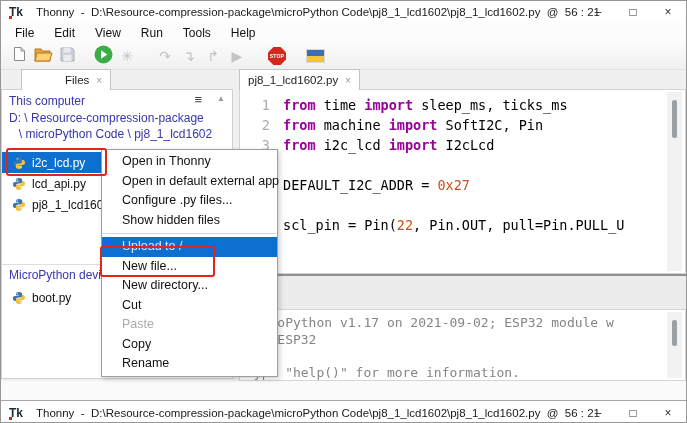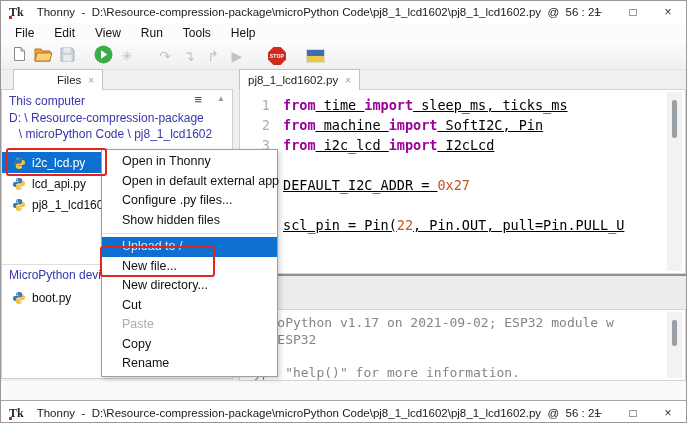--- a/index.html
+++ b/index.html
@@ -3,21 +3,21 @@
 <meta charset="utf-8">
 <style>
   html,body{margin:0;padding:0;background:#d8d8d8;}
   #app{position:relative;width:687px;height:423px;background:#f0f0f0;
        font-family:"Liberation Sans",sans-serif;border:1px solid #979797;
        box-sizing:border-box;overflow:hidden;}
 
   
   .titlebar{position:absolute;left:0;top:0;right:0;height:22px;background:#fff;
             display:flex;align-items:center;border-bottom:1px solid #ededed;}
-  .logo{margin-left:8px;font-family:Liberation Serif, serif;font-weight:bold;
+  .logo{margin-left:8px;font-family:Liberation Sans, sans-serif;font-weight:bold;
         font-size:12px;color:#232a36;position:relative;line-height:1;}
   .logo::after{content:"";position:absolute;left:0;bottom:-1px;width:3px;height:3px;background:#c22a1c;}
   .title-text{margin-left:13px;font-size:11.5px;color:#1a1a1a;white-space:pre;}
   .win-controls{position:absolute;right:12px;top:0;height:100%;display:flex;gap:23px;
                 align-items:center;font-size:12px;color:#333;}
   .win-btn{width:12px;text-align:center;cursor:default;}
 
   
   .menubar{position:absolute;left:0;top:22px;right:0;height:20px;background:#fcfcfc;
            display:flex;align-items:center;padding-left:4px;}
@@ -31,21 +31,21 @@
   .tb-glyph{font-size:14px;line-height:1;}
   .dis{color:#c3c3c3;}
   .stop-oct{width:18px;height:18px;background:#d3281e;color:#fff;font-size:5px;font-weight:bold;
             display:flex;align-items:center;justify-content:center;letter-spacing:.2px;
             clip-path:polygon(30% 0,70% 0,100% 30%,100% 70%,70% 100%,30% 100%,0 70%,0 30%);}
   .flag{width:17px;height:12px;background:linear-gradient(#3e6db5 50%,#eec73e 50%);border:1px solid #d8d8d8;}
 
   
   .tab{position:absolute;top:68px;height:21px;background:#fff;border:1px solid #c3c3c3;border-bottom:none;
        display:flex;align-items:center;padding:0 8px;font-size:11.5px;color:#222;gap:7px;z-index:5;box-sizing:border-box;}
-  #files-tab{left:12px;padding-left:43px;}
+  #files-tab{left:20px;padding-left:43px;}
   #editor-tab{left:238px;}
   .tab-close{color:#999;font-size:10px;}
 
   
   .files-panel{position:absolute;left:0;top:88px;width:232px;height:290px;background:#fff;
                border:1px solid #cfcfcf;box-sizing:border-box;z-index:1;}
   .fp-link{color:var(--link);font-size:12px;white-space:nowrap;overflow:hidden;}
   .fp-root{position:absolute;left:7px;top:4px;width:180px;}
   .fp-path0{position:absolute;left:7px;top:21px;width:205px;}
   .fp-path1{position:absolute;left:11px;top:37px;width:205px;text-align:center;}
@@ -60,21 +60,21 @@
   .fp-divider{position:absolute;left:0;top:174px;width:216px;height:1px;background:#dedede;}
   .fp-device{position:absolute;left:7px;top:178px;width:220px;}
 
   
   .editor-panel{position:absolute;left:238px;top:88px;right:0;height:185px;background:#fff;
                 border:1px solid #d4d4d4;box-sizing:border-box;z-index:1;}
   .code-area{position:absolute;left:0;top:0;bottom:0;right:22px;overflow:hidden;
              font-family:"DejaVu Sans Mono","Liberation Mono",monospace;font-size:13.5px;padding-top:5px;}
   .code-line{display:flex;height:20px;line-height:20px;white-space:pre;}
   .ln{width:30px;text-align:right;color:#a9aeb4;flex:none;margin-right:13px;}
-  .c-p{color:#000;text-decoration:underline;}
+  .c-p{color:#000;}
   .c-k{color:var(--kw);font-weight:bold;}
   .c-n{color:var(--num);}
   .c-cm{color:var(--com);}
   .vscroll{position:absolute;top:2px;bottom:2px;right:3px;width:15px;background:#f2f2f2;}
   .vthumb{position:absolute;left:5px;width:5px;background:#9aa0a5;border-radius:2px;}
 
   
   .splitter{position:absolute;left:238px;top:273px;right:0;height:35px;background:#ececec;
             border-top:2px solid #8f8f8f;z-index:1;}
   .shell-panel{position:absolute;left:238px;top:308px;right:0;height:72px;background:#fff;

